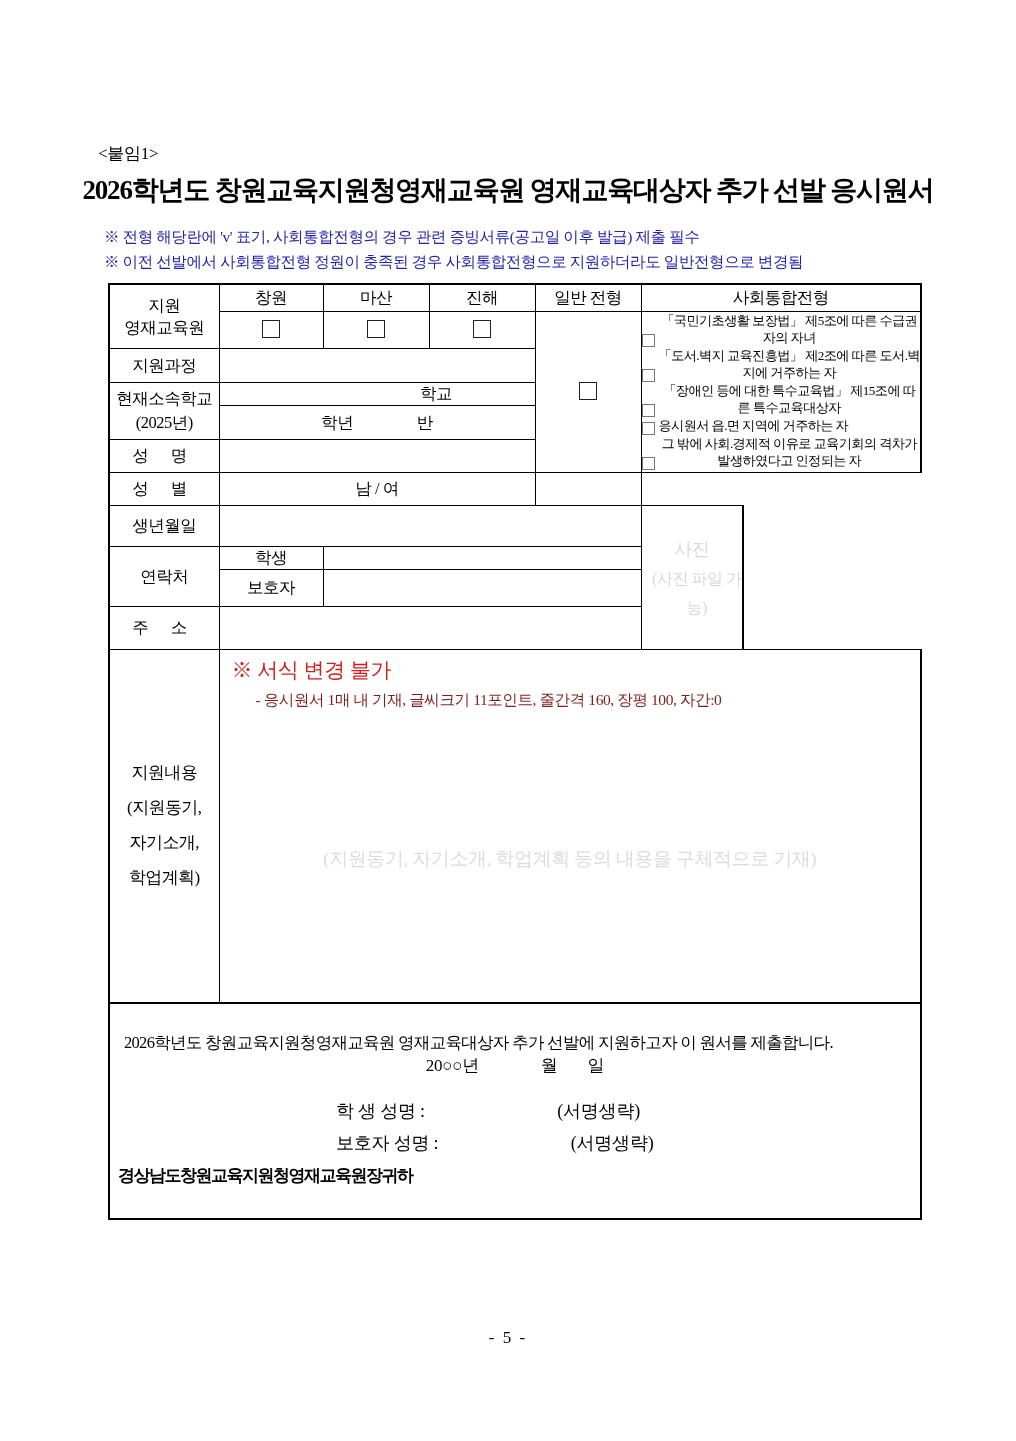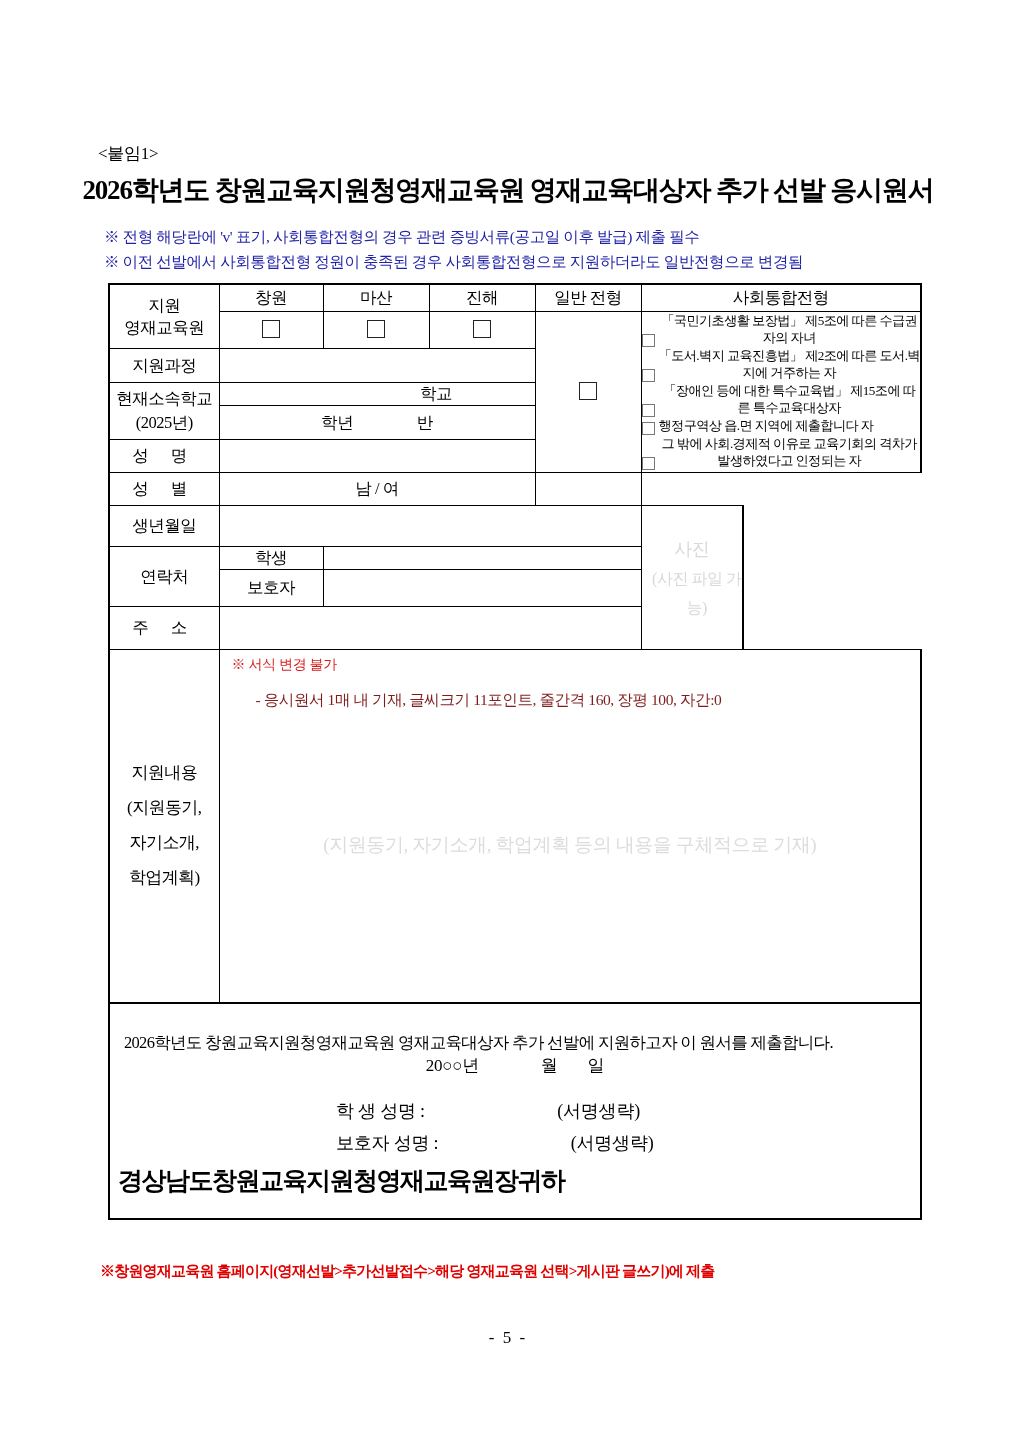--- a/index.html
+++ b/index.html
@@ -142,37 +142,37 @@
     position: relative;
     text-align: left;
     vertical-align: top;
     height: 352px;
   }
   .ca-warn {
     position: absolute;
     left: 12px;
     top: 6px;
     color: #d61b1b;
-    font-size: 14px;
+    font-size: 21px;
     letter-spacing: -0.3px;
     white-space: nowrap;
   }
   .ca-sub {
     position: absolute;
     left: 36px;
     top: 40px;
     color: #7f1d1d;
     font-size: 15.5px;
     letter-spacing: -0.4px;
     white-space: nowrap;
   }
   .ca-ghost {
     position: absolute;
     left: 0;
-    top: 182px;
+    top: 196px;
     width: 100%;
     text-align: center;
     color: #dcdcdc;
     font-size: 19px;
     letter-spacing: -0.4px;
     white-space: nowrap;
   }
 
   
   .decl-cell {
@@ -215,21 +215,21 @@
     top: 127px;
     font-size: 18px;
     letter-spacing: -0.2px;
     white-space: nowrap;
   }
   .decl-3 .sign, .decl-4 .sign { display: inline-block; margin-left: 128px; }
   .decl-5 {
     position: absolute;
     left: 8px;
     top: 160px;
-    font-size: 25px;
+    font-size: 17px;
     font-weight: bold;
     letter-spacing: -1.5px;
     white-space: nowrap;
   }
 
   .footer-note {
     position: absolute;
     left: 100px;
     top: 1262px;
     font-size: 15px;
@@ -307,21 +307,21 @@
         <div class="social-item">
           <span class="chk"></span>
           <span class="txt">「도서.벽지 교육진흥법」 제2조에  따른 도서.벽지에 거주하는 자</span>
         </div>
         <div class="social-item">
           <span class="chk"></span>
           <span class="txt">「장애인 등에 대한 특수교육법」 제15조에 따른 특수교육대상자</span>
         </div>
         <div class="social-item">
           <span class="chk"></span>
-          <span class="txt"> 행정구역상 읍.면 지역에 제출합니다 자</span>
+          <span class="txt"> 응시원서 읍.면 지역에 거주하는 자</span>
         </div>
         <div class="social-item">
           <span class="chk"></span>
           <span class="txt">그 밖에 사회.경제적 이유로 교육기회의 격차가 발생하였다고 인정되는 자</span>
         </div>
       </td>
     </tr>
 
     <tr>
       <td class="thick-left cell-label" style="height:33px;">지원과정</td>
@@ -413,17 +413,16 @@
         <div class="decl-4">
           <span>보호자 성명 :</span>
           <span class="sign">(서명생략)</span>
         </div>
         <div class="decl-5">경상남도창원교육지원청영재교육원장귀하</div>
       </td>
     </tr>
   </tbody>
     </table>
 
-  <div class="footer-note">※창원영재교육원 홈페이지(영재선발&gt;추가선발접수&gt;해당 영재교육원 선택&gt;게시판 글쓰기)에 제출</div>
 
   <div class="page-num">- 5 -</div>
 
 </div>
 
 </body></html>

